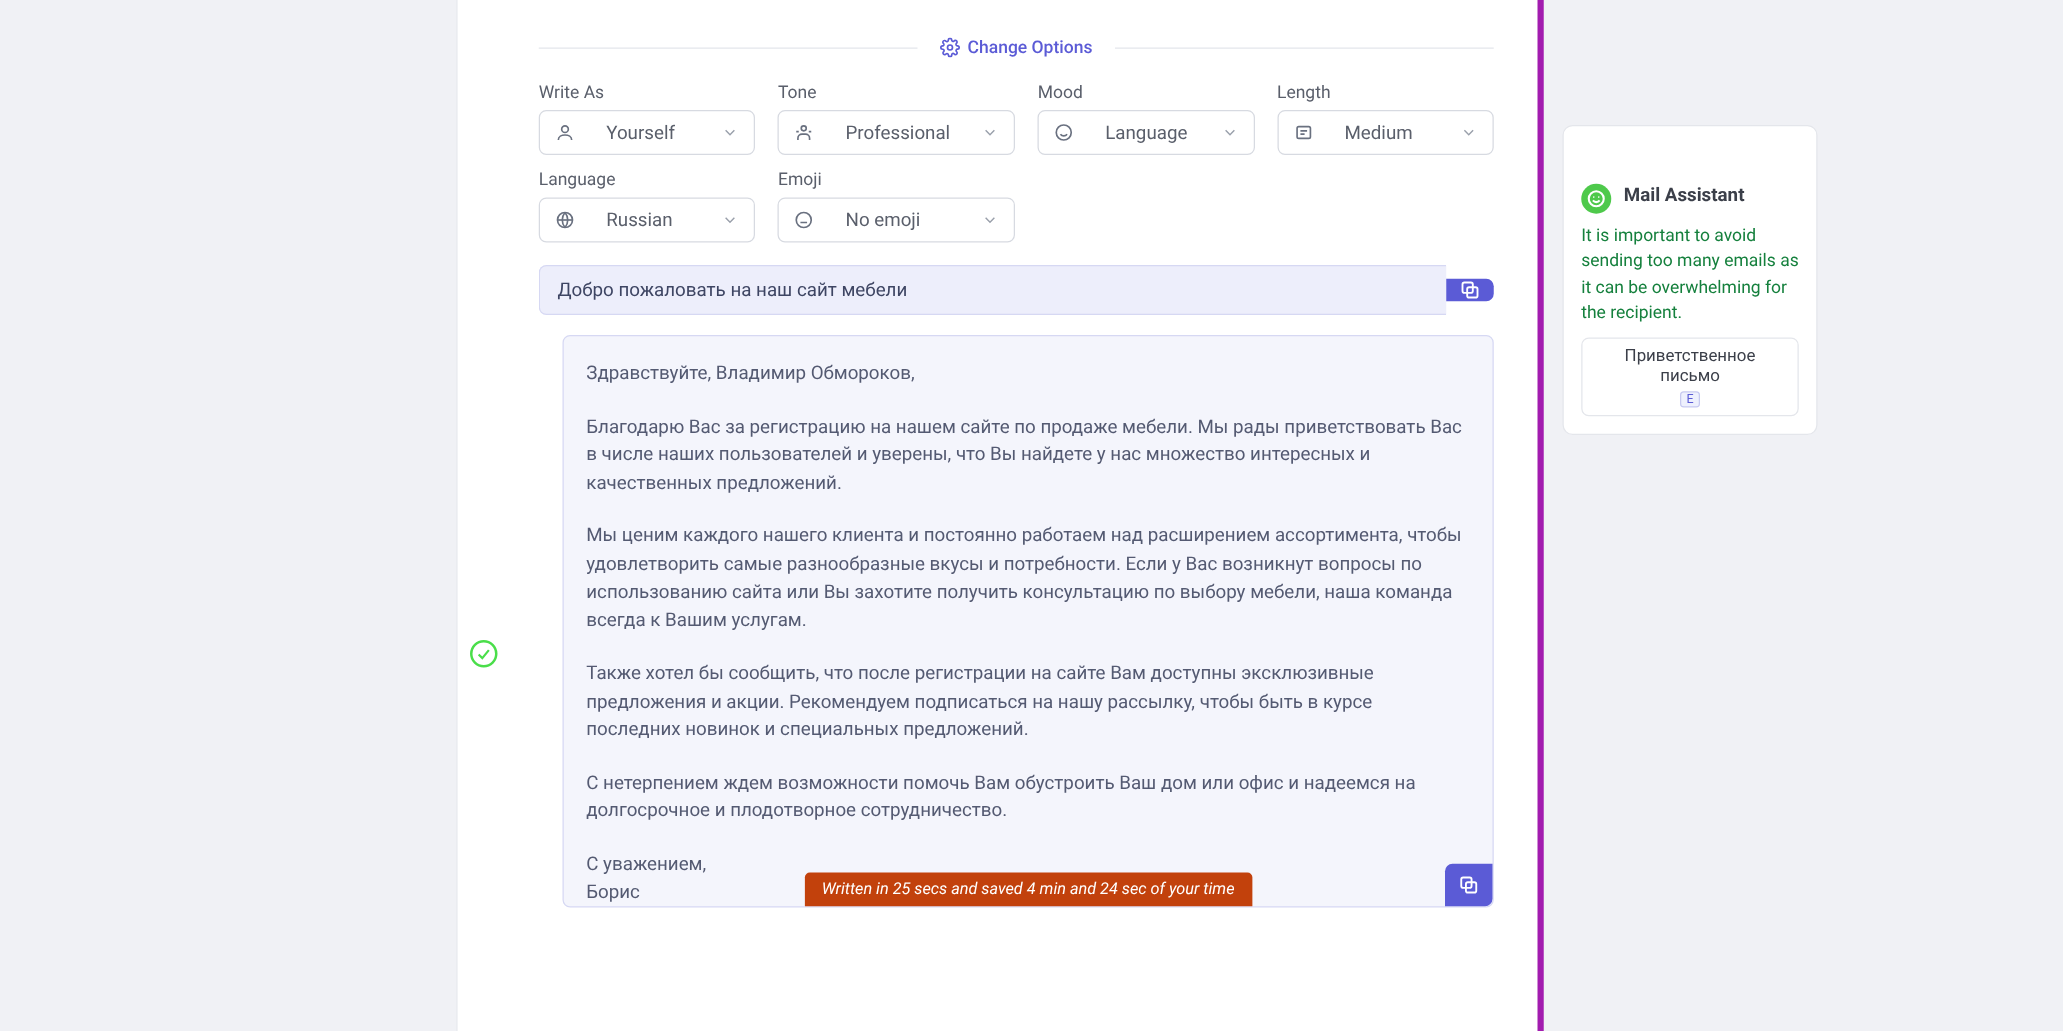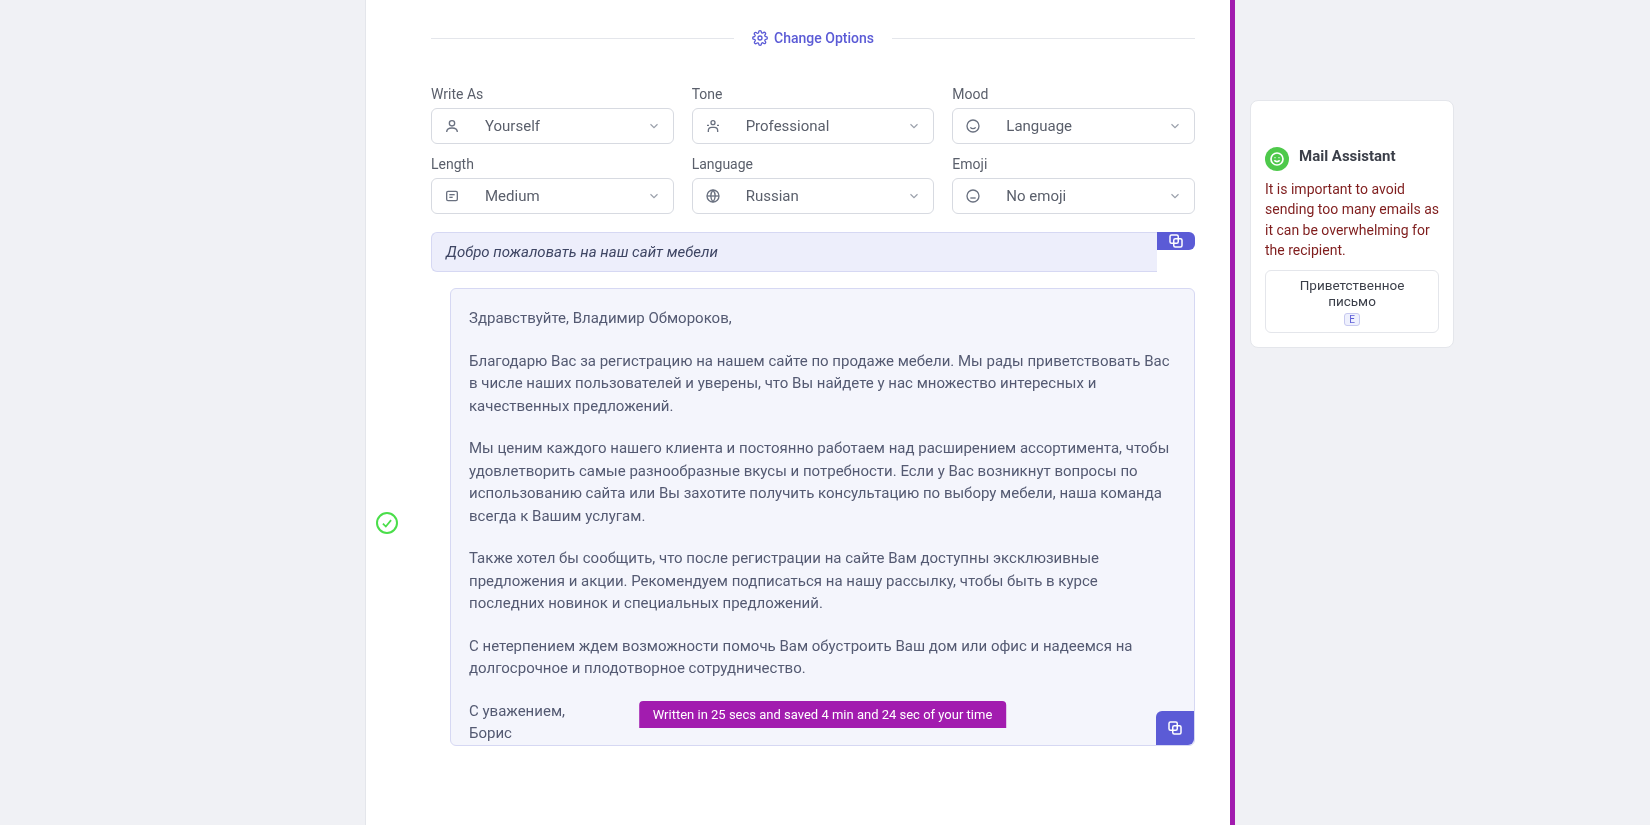--- a/index.html
+++ b/index.html
@@ -45,41 +45,40 @@
     font-size:14px;font-weight:500;
     padding: 30px 0 20px;
     position:relative;
   }
   .change-row::before,.change-row::after{
     content:"";flex:1;height:1px;background:#e4e6eb;
   }
   .change-row .inner{display:flex;align-items:center;gap:6px;padding:0 10px;}
   .options-grid{
     display:grid;
-    grid-template-columns:1fr 1fr 1fr;
+    grid-template-columns:1fr 1fr 1fr 1fr;
     column-gap:18px;
     row-gap:12px;
     margin-bottom:18px;
-    margin-top:20px;
   }
   .field label{
     display:block;font-size:14px;color:#5a5f6b;margin-bottom:6px;
   }
   .select{
     display:flex;align-items:center;gap:25px;
     border:1px solid #d7dae1;border-radius:6px;
     padding:8px 12px;
     background:#fff;cursor:pointer;
     color:#5a5f6b;font-size:15px;
     position:relative;
   }
   .select .chev{margin-left:auto;color:#9aa0ab;}
   .subject-bar{
-    display:flex;align-items:flex-start;
-    margin-top:6px;margin-bottom:16px;font-style:italic;
+    display:flex;align-items:center;
+    margin-top:6px;margin-bottom:16px;
   }
   .subject-text{
     flex:1;background:#edeefb;border:1px solid #d6d8f3;
     border-right:none;border-radius:6px 0 0 6px;
     padding:10px 14px;color:#3e4563;font-size:15px;
   }
   .subject-copy{
     width:38px;background:#5b5bd6;border-radius:0 6px 6px 0;
     display:flex;align-items:center;justify-content:center;cursor:pointer;
   }
@@ -90,35 +89,35 @@
     position:relative;height:458px;margin-left:19px;
   }
   .body-box p{margin-bottom:20px;white-space:pre-wrap;}
   .copy-body{
     position:absolute;right:0;bottom:0;width:38px;height:34px;
     background:#5b5bd6;border-radius:6px 0 6px 0;
     display:flex;align-items:center;justify-content:center;cursor:pointer;
   }
   .stats-pill{
     position:absolute;left:50%;transform:translateX(-50%);
-    bottom:17px;background:#a21caf;color:#fff;font-size:13px;
-    padding:4px 14px;border-radius:4px 4px 0 0;
+    bottom:0;background:#c2410c;color:#fff;font-size:13px;
+    padding:4px 14px;border-radius:4px 4px 0 0;font-style:italic;
   }
   .assistant-card{
     position:absolute;left:1250px;top:100px;width:204px;
     background:#fff;border:1px solid #e4e6eb;border-radius:8px;
     padding:14px;
   }
   .assistant-card .hdr{display:flex;gap:10px;margin-bottom:8px;margin-top:32px;}
   .assistant-card .hdr .ico{
     width:24px;height:24px;border-radius:50%;background:#4ec94b;
     display:flex;align-items:center;justify-content:center;color:#fff;font-size:14px;
   }
   .assistant-card .hdr .ttl{font-weight:700;color:#3b3f49;font-size:15px;}
-  .assistant-card .tip{color:#7f1d1d;font-size:14px;line-height:1.45;margin-bottom:10px;}
+  .assistant-card .tip{color:#15803d;font-size:14px;line-height:1.45;margin-bottom:10px;}
   .assistant-card .chip{
     border:1px solid #e4e6eb;border-radius:6px;padding:6px 10px;
     font-size:13.5px;color:#3b3f49;text-align:center;position:relative;
   }
   .assistant-card .chip .badge{
     display:inline-block;margin-top:4px;font-size:10px;color:#5b5bd6;
     border:1px solid #c7c9f0;border-radius:3px;padding:0 4px;background:#eef0fd;
   }
   svg{display:block;}
 </style>

